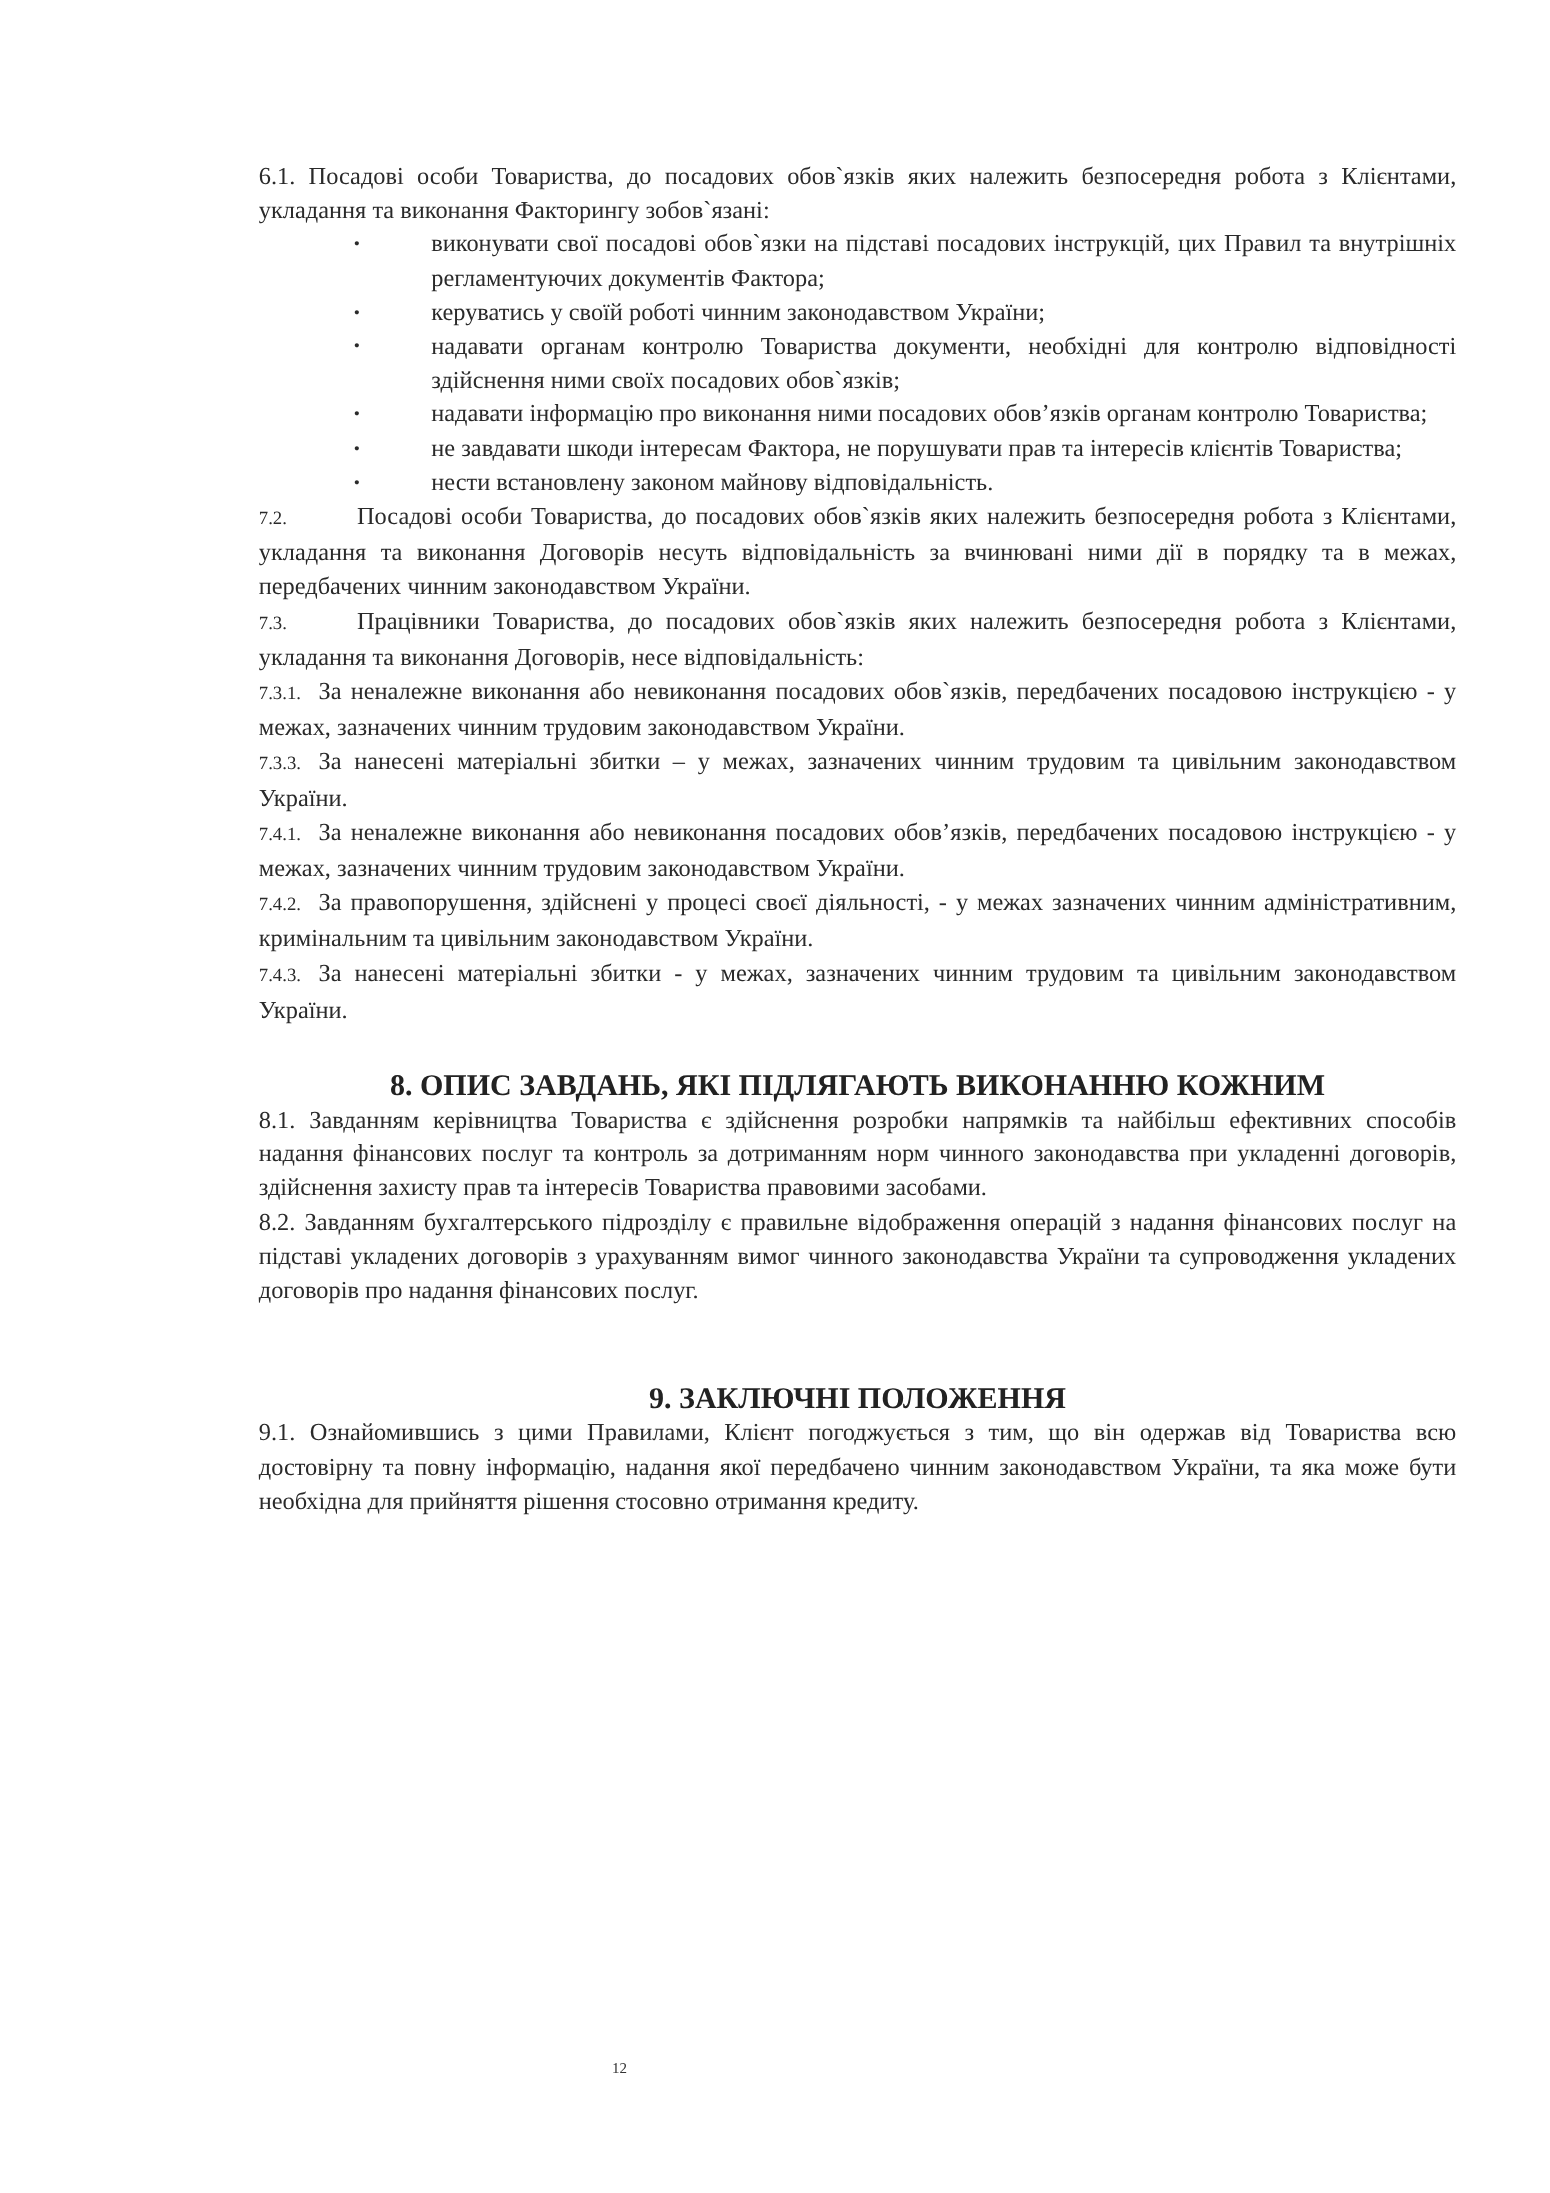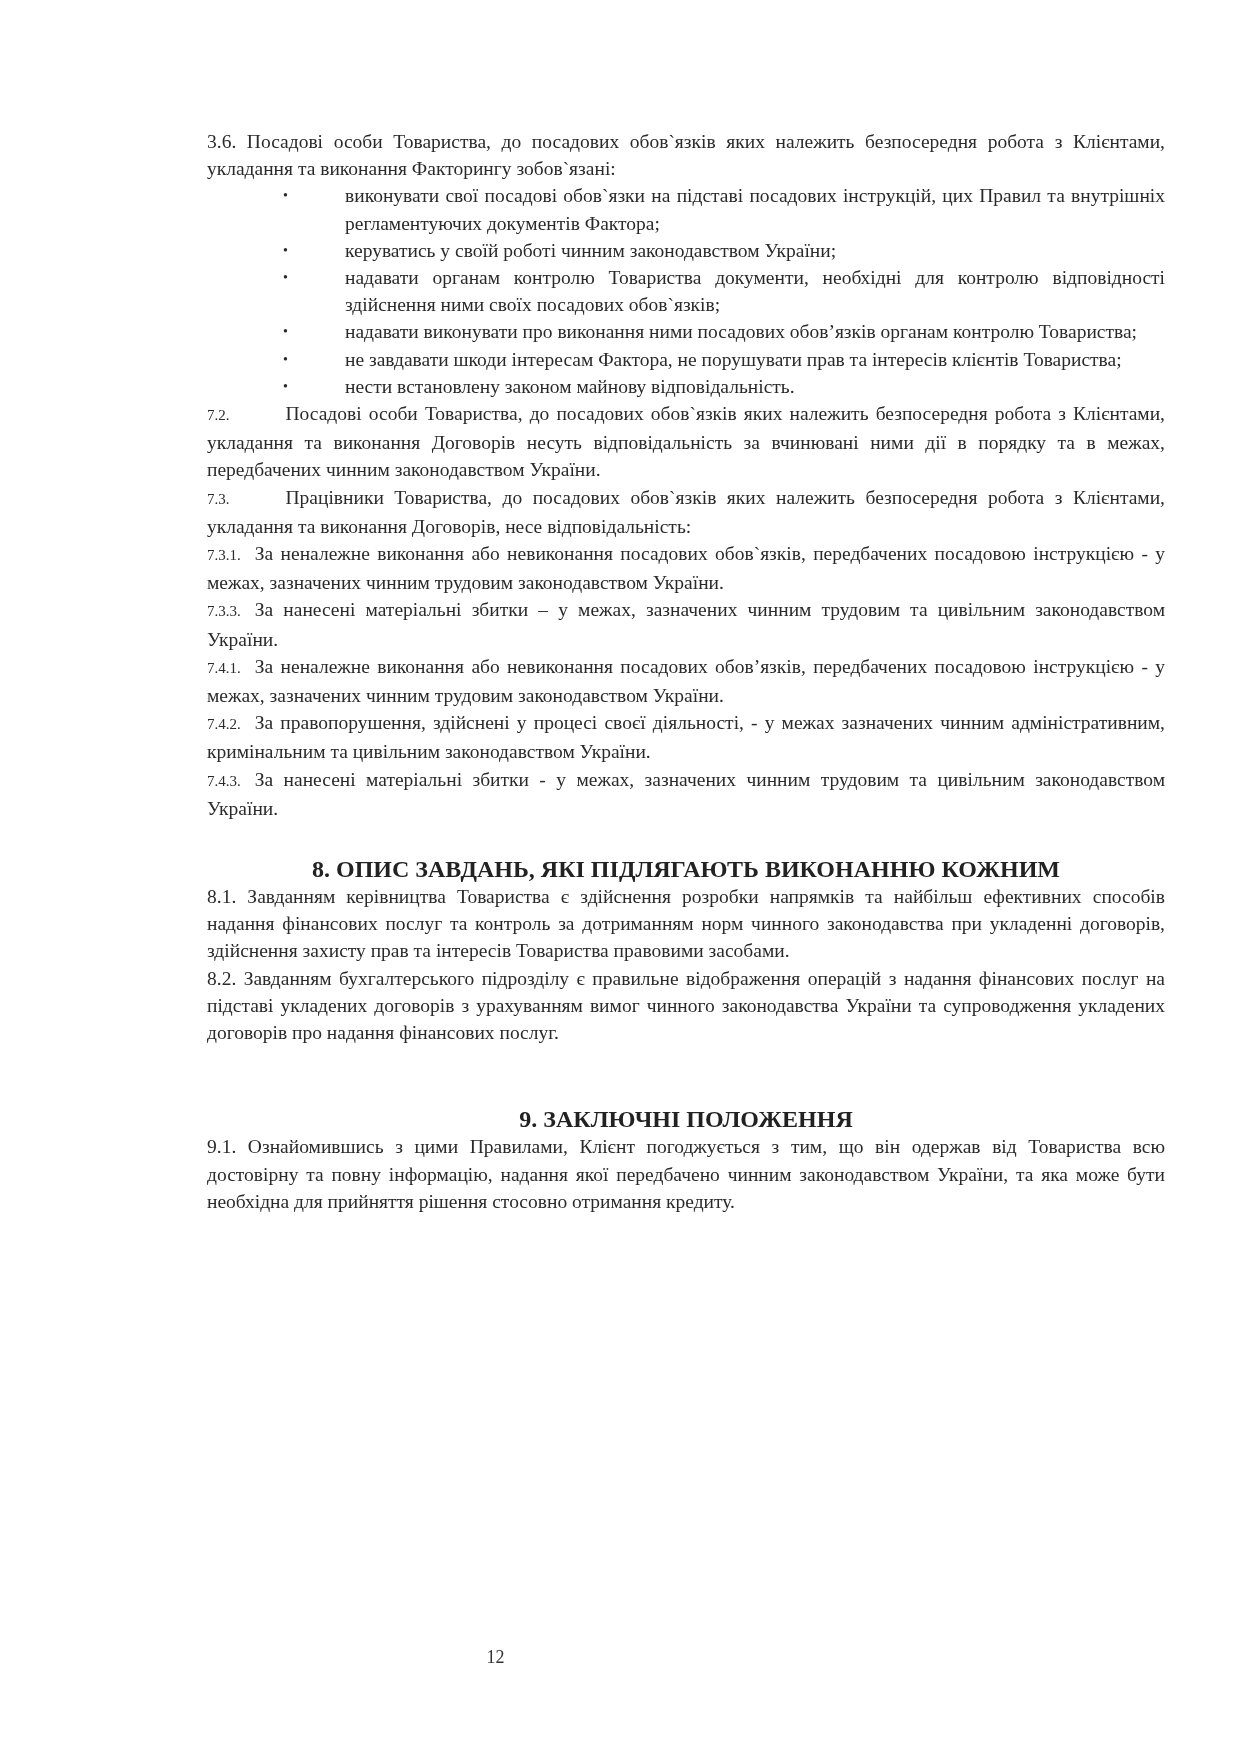--- a/index.html
+++ b/index.html
@@ -16,35 +16,35 @@
   .num { display: inline-block; font-size: 15px; margin-right: 14px; }
   .num-wide { display: inline-block; font-size: 15px; margin-right: 56px; }
   h2 {
     margin: 0; font-family: "Liberation Serif", serif; font-weight: bold;
     font-size: 24px; line-height: 27px; text-align: center; color: #222;
   }
   .sec8 { margin-top: 34px; }
   .sec9 { margin-top: 60px; }
   .pagenum {
     position: absolute; left: 0; width: 991px; top: 1647px; text-align: center;
-    font-family: "Liberation Serif", serif; font-size: 18px; color: #333;
+    font-family: "Liberation Serif", serif; font-size: 12px; color: #333;
   }
 </style>
 </head>
 <body>
 
 <div class="page">
 
-  <p class="p">3.6. Посадові особи Товариства, до посадових обов`язків яких належить безпосередня робота з Клієнтами, укладання та виконання Факторингу зобов`язані:</p>
+  <p class="p">6.1. Посадові особи Товариства, до посадових обов`язків яких належить безпосередня робота з Клієнтами, укладання та виконання Факторингу зобов`язані:</p>
 
   <div>
     <p class="bullet"><span class="dot">•</span><span>виконувати свої посадові обов`язки на підставі посадових інструкцій, цих Правил та внутрішніх регламентуючих документів Фактора;</span></p>
     <p class="bullet"><span class="dot">•</span><span>керуватись у своїй роботі чинним законодавством України;</span></p>
     <p class="bullet"><span class="dot">•</span><span>надавати органам контролю Товариства документи, необхідні для контролю відповідності здійснення ними своїх посадових обов`язків;</span></p>
-    <p class="bullet"><span class="dot">•</span><span>надавати виконувати про виконання ними посадових обов’язків органам контролю Товариства;</span></p>
+    <p class="bullet"><span class="dot">•</span><span>надавати інформацію про виконання ними посадових обов’язків органам контролю Товариства;</span></p>
     <p class="bullet"><span class="dot">•</span><span>не завдавати шкоди інтересам Фактора, не порушувати прав та інтересів клієнтів Товариства;</span></p>
     <p class="bullet"><span class="dot">•</span><span>нести встановлену законом майнову відповідальність.</span></p>
   </div>
 
   <p class="p"><span class="num-wide">7.2.</span><span>Посадові особи Товариства, до посадових обов`язків яких належить безпосередня робота з Клієнтами, укладання та виконання Договорів несуть відповідальність за вчинювані ними дії в порядку та в межах, передбачених чинним законодавством України.</span></p>
   <p class="p"><span class="num-wide">7.3.</span><span>Працівники Товариства, до посадових обов`язків яких належить безпосередня робота з Клієнтами, укладання та виконання Договорів, несе відповідальність:</span></p>
 
   <p class="p"><span class="num">7.3.1.</span><span>За неналежне виконання або невиконання посадових обов`язків, передбачених посадовою інструкцією - у межах, зазначених чинним трудовим законодавством України.</span></p>
   <p class="p"><span class="num">7.3.3.</span><span>За нанесені матеріальні збитки – у межах, зазначених чинним трудовим та цивільним законодавством України.</span></p>
   <p class="p"><span class="num">7.4.1.</span><span>За неналежне виконання  або невиконання  посадових обов’язків, передбачених посадовою інструкцією - у межах, зазначених чинним трудовим законодавством України.</span></p>

